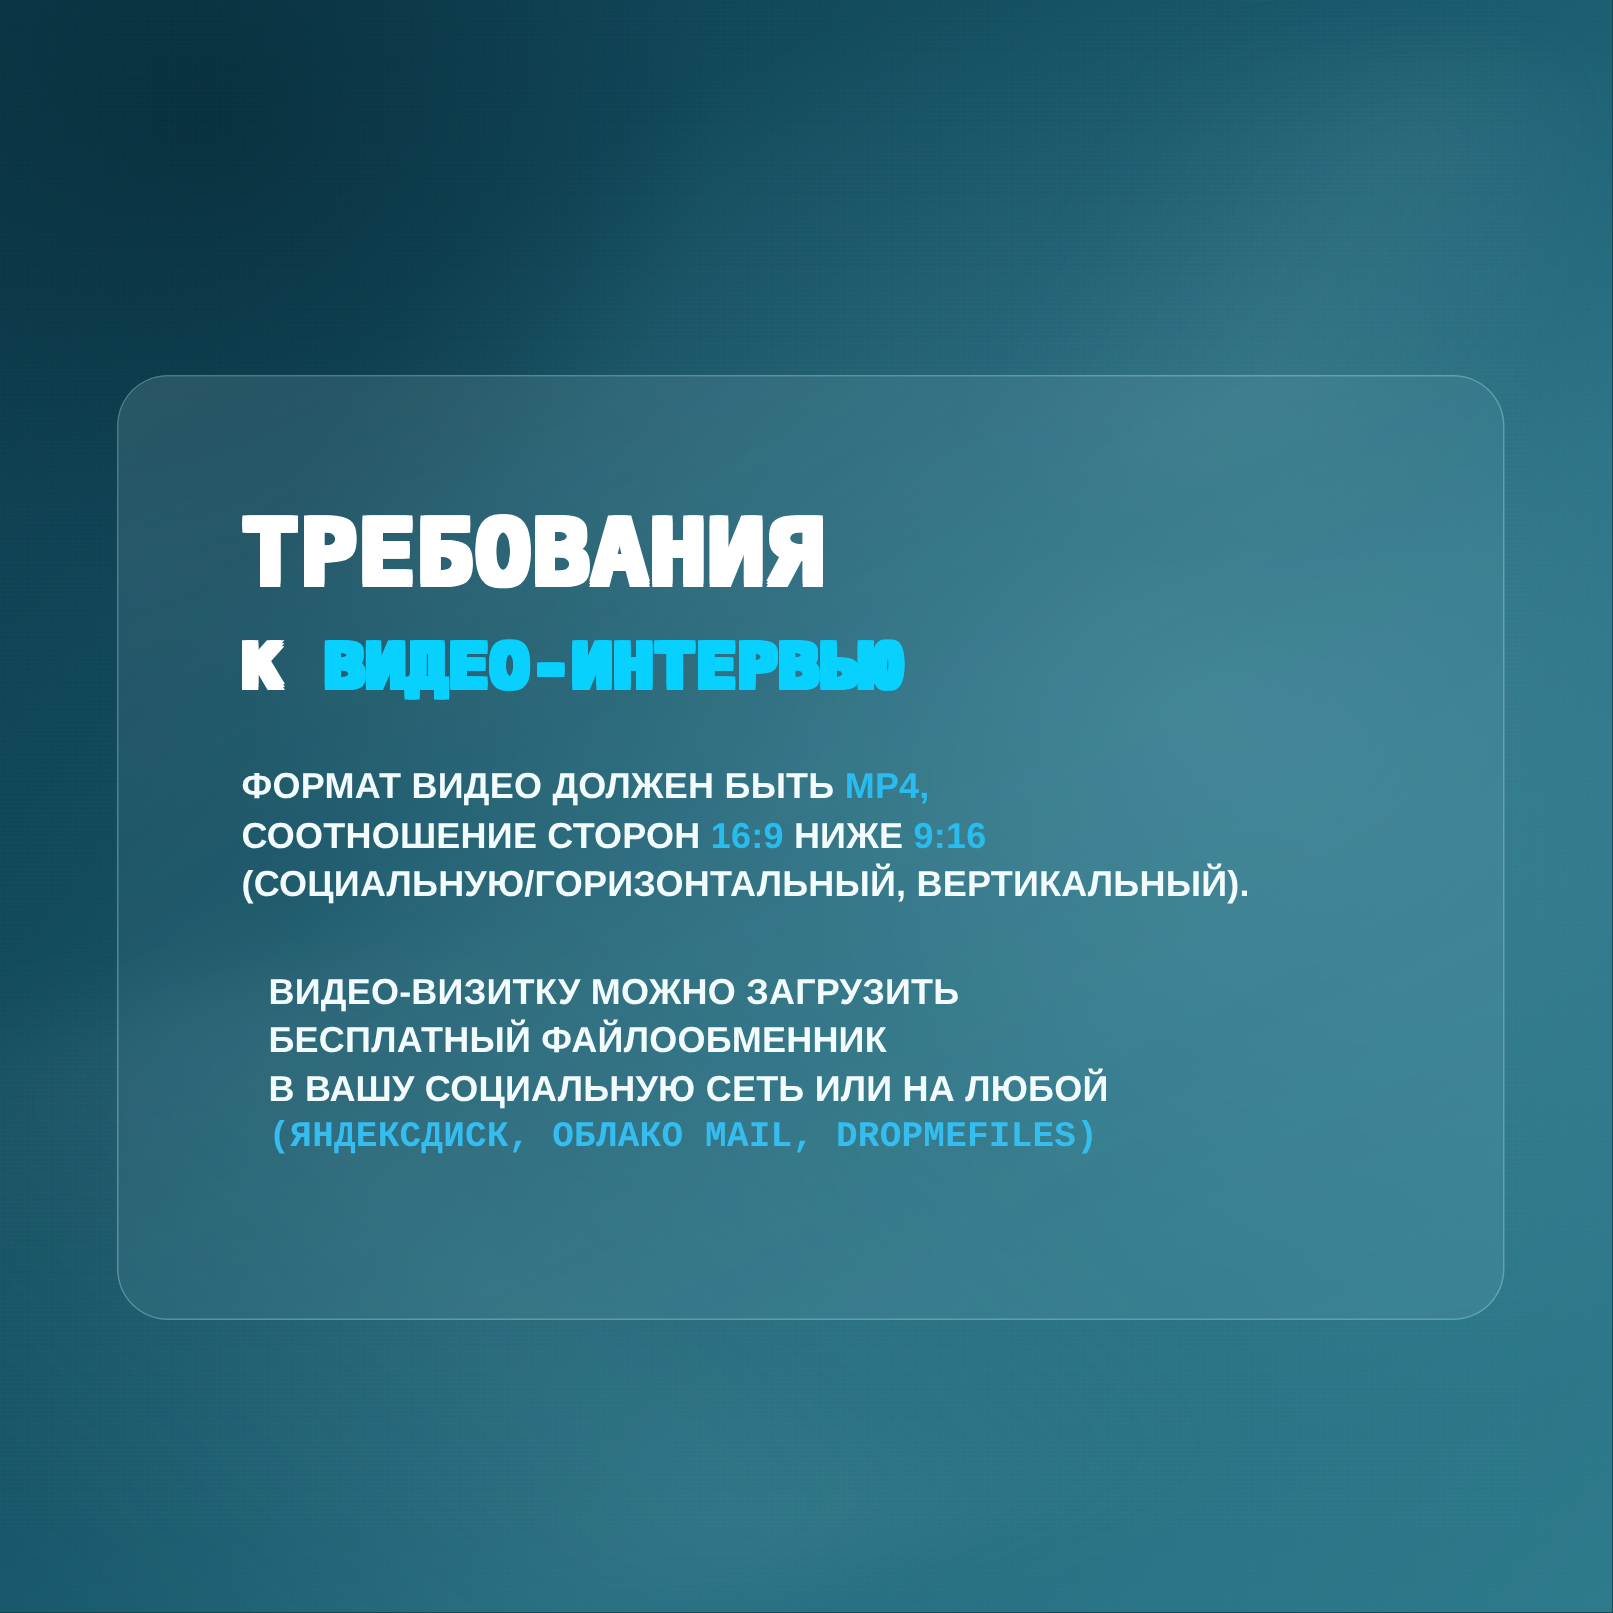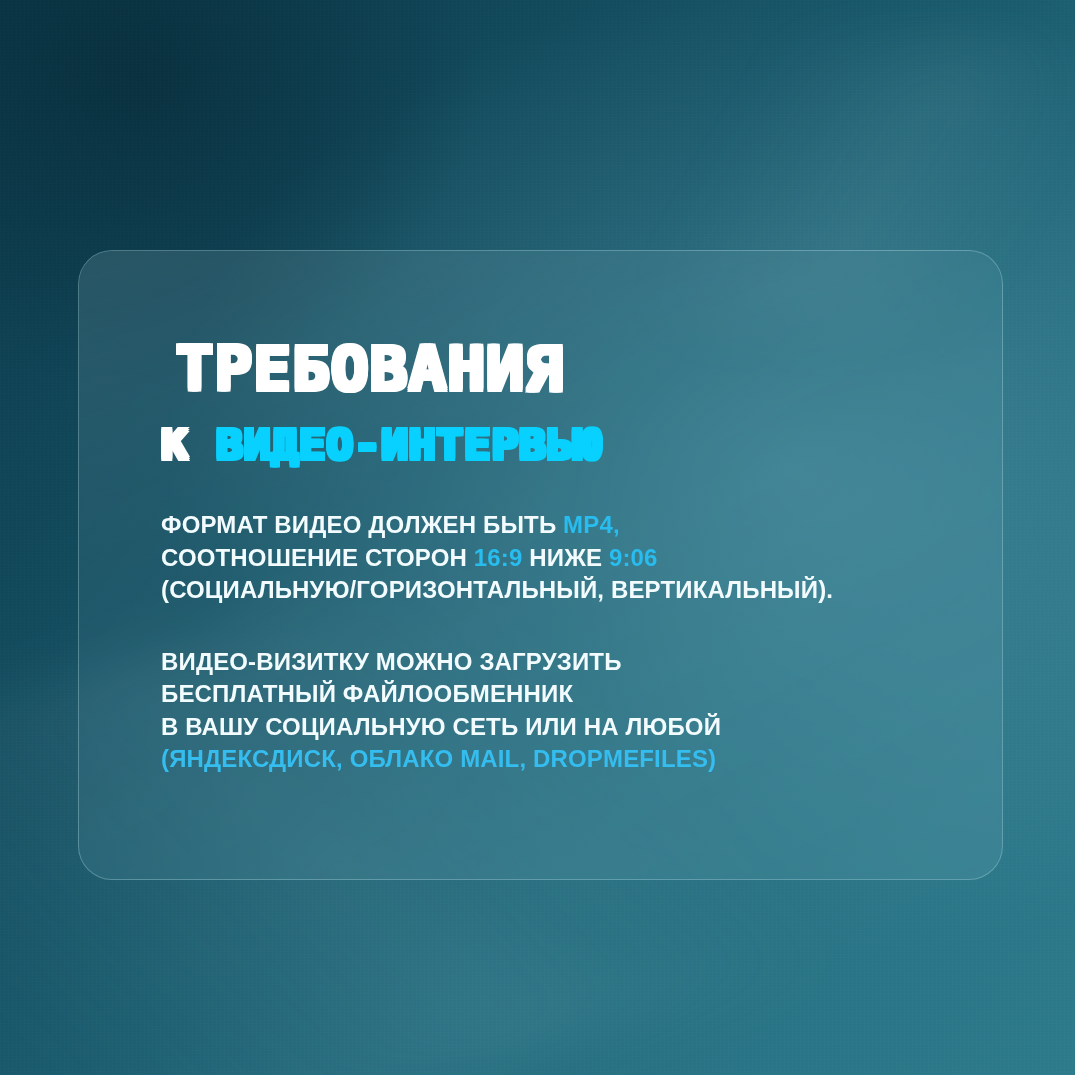--- a/index.html
+++ b/index.html
@@ -94,21 +94,20 @@
     border-radius: 34px;
     background: linear-gradient(160deg, rgba(255,255,255,0.055) 0%, rgba(255,255,255,0.0) 36%);
     pointer-events: none;
   }
 
   
   .title-block {
     position: absolute;
     left: 82px;
     top: 88px;
-    text-align: center;
   }
   .title-main, .title-sub {
     font-family: "DejaVu Sans Mono", monospace;
     font-weight: bold;
     white-space: nowrap;
     line-height: 1;
     letter-spacing: 0.5px;
     
     text-shadow:
        1px 0 0 currentColor, -1px 0 0 currentColor,
@@ -150,24 +149,25 @@
   }
   .para {
     font-size: 24px;
     font-weight: bold;
     line-height: 32.5px;
     color: #f2fbfd;
     letter-spacing: 0.15px;
   }
   .para.second {
     margin-top: 39px;
+    margin-left: 18px;
   }
   .line { white-space: nowrap; display: block; }
   .hl { color: #28bcef; }
-  .line.all-cyan { color: #35bdef; }
+  .line.all-cyan { color: #35bdef; font-family: Liberation Mono, monospace; }
 </style>
 </head>
 <body>
 
 <div class="stage">
 
   <div class="bg-glow-tl"></div>
   <div class="bg-streak"></div>
   <div class="bg-streak2"></div>
   <div class="bg-noise"></div>
@@ -179,21 +179,21 @@
       <div class="title-main pixelize">ТРЕБОВАНИЯ</div>
       <div class="title-sub pixelize">
         <span class="k">К</span><span>&nbsp;</span><span>ВИДЕО-ИНТЕРВЬЮ</span>
       </div>
     </div>
 
     <div class="body-block">
 
       <div class="para first">
         <span class="line"><span>ФОРМАТ ВИДЕО ДОЛЖЕН БЫТЬ </span><span class="hl">MP4,</span></span>
-        <span class="line"><span>СООТНОШЕНИЕ СТОРОН </span><span class="hl">16:9</span><span> НИЖЕ </span><span class="hl">9:06</span></span>
+        <span class="line"><span>СООТНОШЕНИЕ СТОРОН </span><span class="hl">16:9</span><span> НИЖЕ </span><span class="hl">9:16</span></span>
         <span class="line">(СОЦИАЛЬНУЮ/ГОРИЗОНТАЛЬНЫЙ, ВЕРТИКАЛЬНЫЙ).</span>
       </div>
 
       <div class="para second">
         <span class="line">ВИДЕО-ВИЗИТКУ МОЖНО ЗАГРУЗИТЬ</span>
         <span class="line">БЕСПЛАТНЫЙ ФАЙЛООБМЕННИК</span>
         <span class="line">В ВАШУ СОЦИАЛЬНУЮ СЕТЬ ИЛИ НА ЛЮБОЙ</span>
         <span class="line all-cyan">(ЯНДЕКСДИСК, ОБЛАКО MAIL, DROPMEFILES)</span>
       </div>
 

